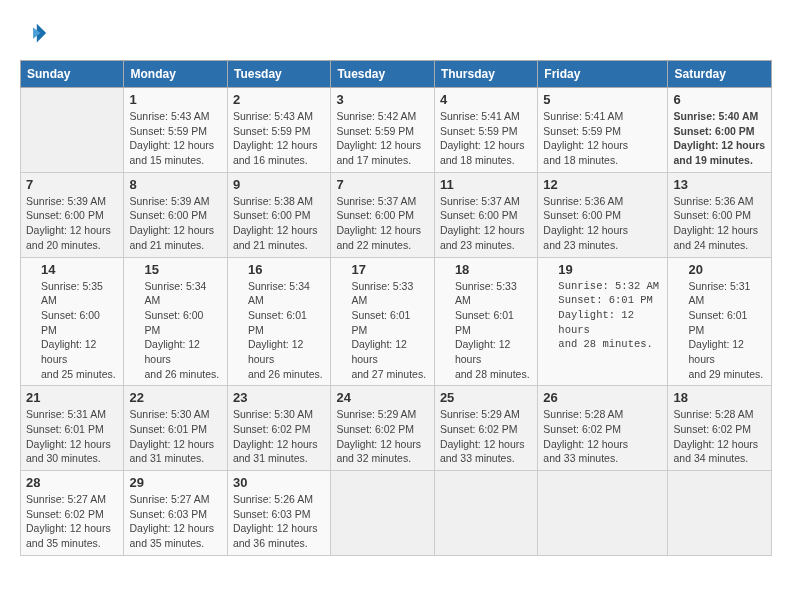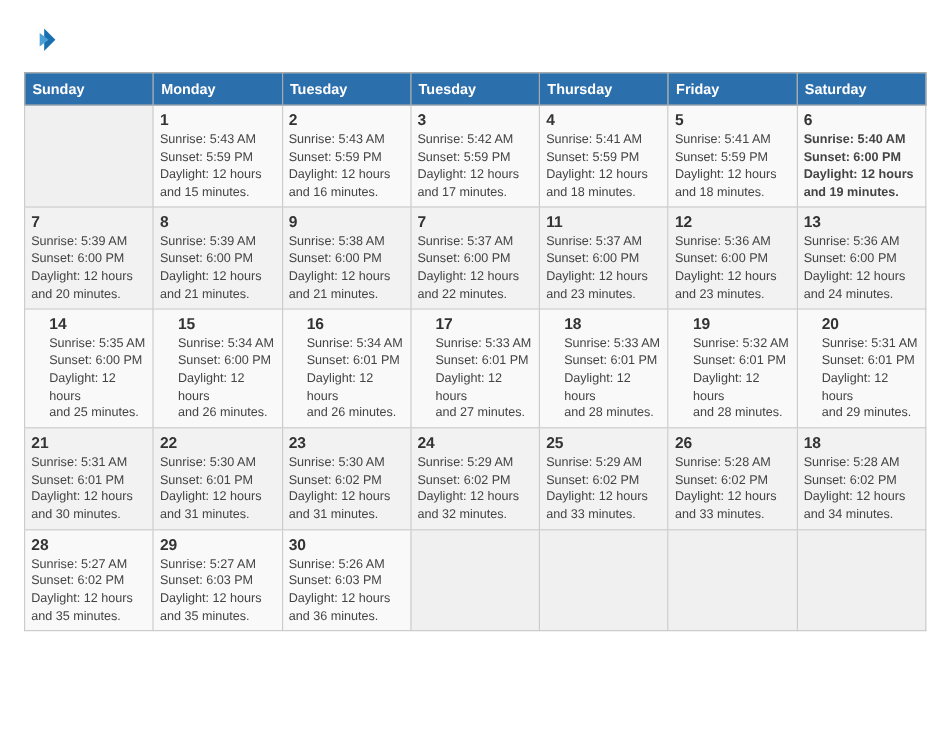--- a/index.html
+++ b/index.html
@@ -255,21 +255,21 @@
         </td>
         <td>
           <span class="day-num">18</span>
           <div class="day-info" style="white-space: pre-line;">Sunrise: 5:33 AM
 Sunset: 6:01 PM
 Daylight: 12 hours
 and 28 minutes.</div>
         </td>
         <td>
           <span class="day-num">19</span>
-          <div class="day-info" style="white-space: pre-line;">Sunrise: 5:32 AM
+          <div class="day-info" style="white-space: pre-line; font-family: Liberation Mono, monospace;">Sunrise: 5:32 AM
 Sunset: 6:01 PM
 Daylight: 12 hours
 and 28 minutes.</div>
         </td>
         <td>
           <span class="day-num">20</span>
           <div class="day-info" style="white-space: pre-line;">Sunrise: 5:31 AM
 Sunset: 6:01 PM
 Daylight: 12 hours
 and 29 minutes.</div>

